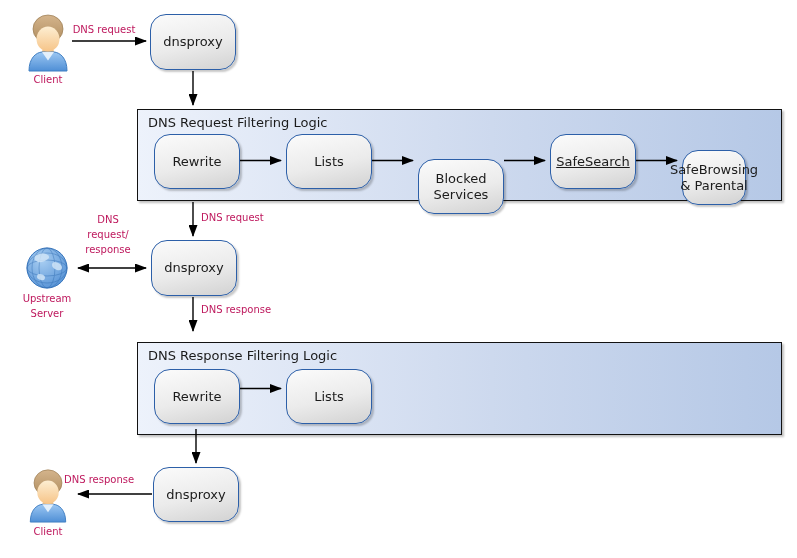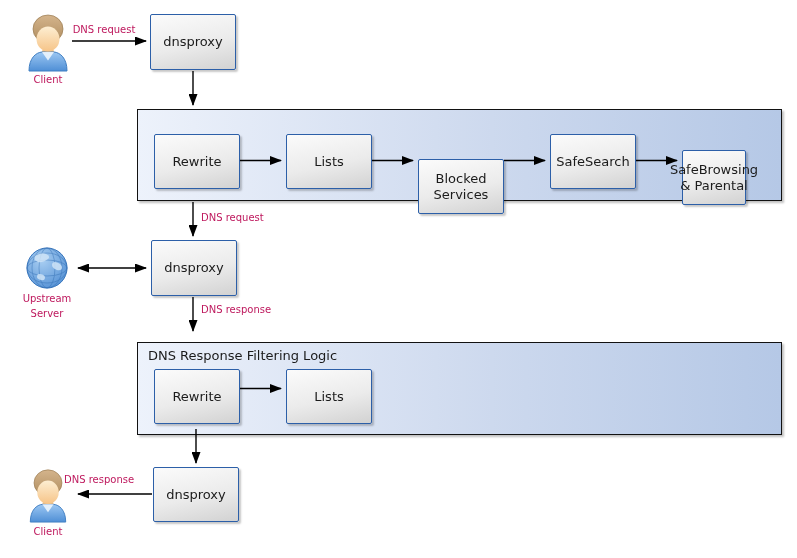--- a/index.html
+++ b/index.html
@@ -4,21 +4,21 @@
 <style>
   html,body{margin:0;padding:0;background:#ffffff;}
   .canvas{
     position:relative;width:797px;height:558px;background:#ffffff;
     font-family:"DejaVu Sans","Liberation Sans",sans-serif;color:#1b1b1b;overflow:hidden;
   }
   .node{
     position:absolute;box-sizing:border-box;
     display:flex;align-items:center;justify-content:center;
     text-align:center;font-size:13px;line-height:16px;
-    border:1.6px solid #2c5fa8;border-radius:2px;
+    border:1.6px solid #2c5fa8;border-radius:16px;
     background:linear-gradient(168deg,#fbfbfb 0%,#ebebeb 55%,#d2d2d2 100%);
     box-shadow:2px 2px 2px rgba(0,0,0,0.22);
     color:#1b1b1b;padding:0 1px;
   }
   .container-box{
     position:absolute;box-sizing:border-box;
     border:1.4px solid #121212;
     background:linear-gradient(90deg,#edf2fb 0%,#cdd9ee 55%,#b5c8e6 100%);
     box-shadow:2px 2px 2px rgba(0,0,0,0.25);
   }
@@ -57,24 +57,25 @@
     <path d="M3,58 C3,45 10,39.5 16,39 L28,39 C34,39.5 41,45 41,58 Z" fill="url(#shirtG)" stroke="#3f7ec2" stroke-width="1"></path>
     <path d="M16,39 L22,47.5 L28,39" fill="#e8f2fc" opacity="0.95"></path>
     <ellipse cx="22" cy="16" rx="15" ry="14" fill="url(#hairG)" stroke="#9a7b52" stroke-width="0.7"></ellipse>
     <ellipse cx="22" cy="26" rx="11.5" ry="12.5" fill="url(#faceG)"></ellipse>
   </svg>
   <div class="edge-label center" style="left:14px;top:74px;width:68px;">Client</div>
 
   <div class="node" style="left:150px;top:14px;width:86px;height:56px;">dnsproxy</div>
 
   <div class="container-box" style="left:137px;top:109px;width:645px;height:92px;">
+    <div class="container-title">DNS Request Filtering Logic</div>
     <div class="node" style="left:16px;top:24px;width:86px;height:55px;">Rewrite</div>
     <div class="node" style="left:148px;top:24px;width:86px;height:55px;">Lists</div>
     <div class="node" style="left:280px;top:24px;width:86px;height:55px;margin-top:25px;">Blocked Services</div>
-    <div class="node" style="left:412px;top:24px;width:86px;height:55px;">SafeSearch</div>
+    <div class="node" style="left:412px;top:24px;width:86px;height:55px;text-decoration:underline;">SafeSearch</div>
     <div class="node" style="left:544px;top:40px;width:64px;height:55px;">SafeBrowsing &amp; Parental</div>
   </div>
 
   <div class="node" style="left:151px;top:240px;width:86px;height:56px;">dnsproxy</div>
 
   <svg class="icon" style="left:25px;top:246px;" width="44" height="44" viewBox="0 0 44 44">
     <defs>
       <radialGradient id="globeG" cx="0.38" cy="0.3" r="0.85">
         <stop offset="0" stop-color="#aacff2"></stop>
           <stop offset="1" stop-color="#4c8bd2"></stop>
@@ -108,20 +109,23 @@
     <ellipse cx="22" cy="39" rx="6" ry="5" fill="#f2c183"></ellipse>
     <path d="M3,58 C3,45 10,39.5 16,39 L28,39 C34,39.5 41,45 41,58 Z" fill="url(#shirtG)" stroke="#3f7ec2" stroke-width="1"></path>
     <path d="M16,39 L22,47.5 L28,39" fill="#e8f2fc" opacity="0.95"></path>
     <ellipse cx="22" cy="16" rx="15" ry="14" fill="url(#hairG)" stroke="#9a7b52" stroke-width="0.7"></ellipse>
     <ellipse cx="22" cy="26" rx="11.5" ry="12.5" fill="url(#faceG)"></ellipse>
   </svg>
   <div class="edge-label center" style="left:14px;top:526px;width:68px;">Client</div>
 
   <div class="edge-label center" style="left:62px;top:24px;width:84px;">DNS request</div>
   <div class="edge-label" style="left:201px;top:212px;">DNS request</div>
+  <div class="edge-label pre center" style="left:70px;top:212px;width:76px;white-space:pre-line;">DNS
+request/
+response</div>
   <div class="edge-label" style="left:201px;top:304px;">DNS response</div>
   <div class="edge-label" style="left:64px;top:474px;">DNS response</div>
 
   <svg class="connectors" width="797" height="558" viewBox="0 0 797 558">
     <defs>
       <marker id="ah" markerWidth="12" markerHeight="9" refX="11" refY="4.5" orient="auto" markerUnits="userSpaceOnUse">
         <path d="M0,0 L12,4.5 L0,9 z" fill="#000000"></path>
       </marker>
       <marker id="ahs" markerWidth="12" markerHeight="9" refX="11" refY="4.5" orient="auto-start-reverse" markerUnits="userSpaceOnUse">
         <path d="M0,0 L12,4.5 L0,9 z" fill="#000000"></path>

